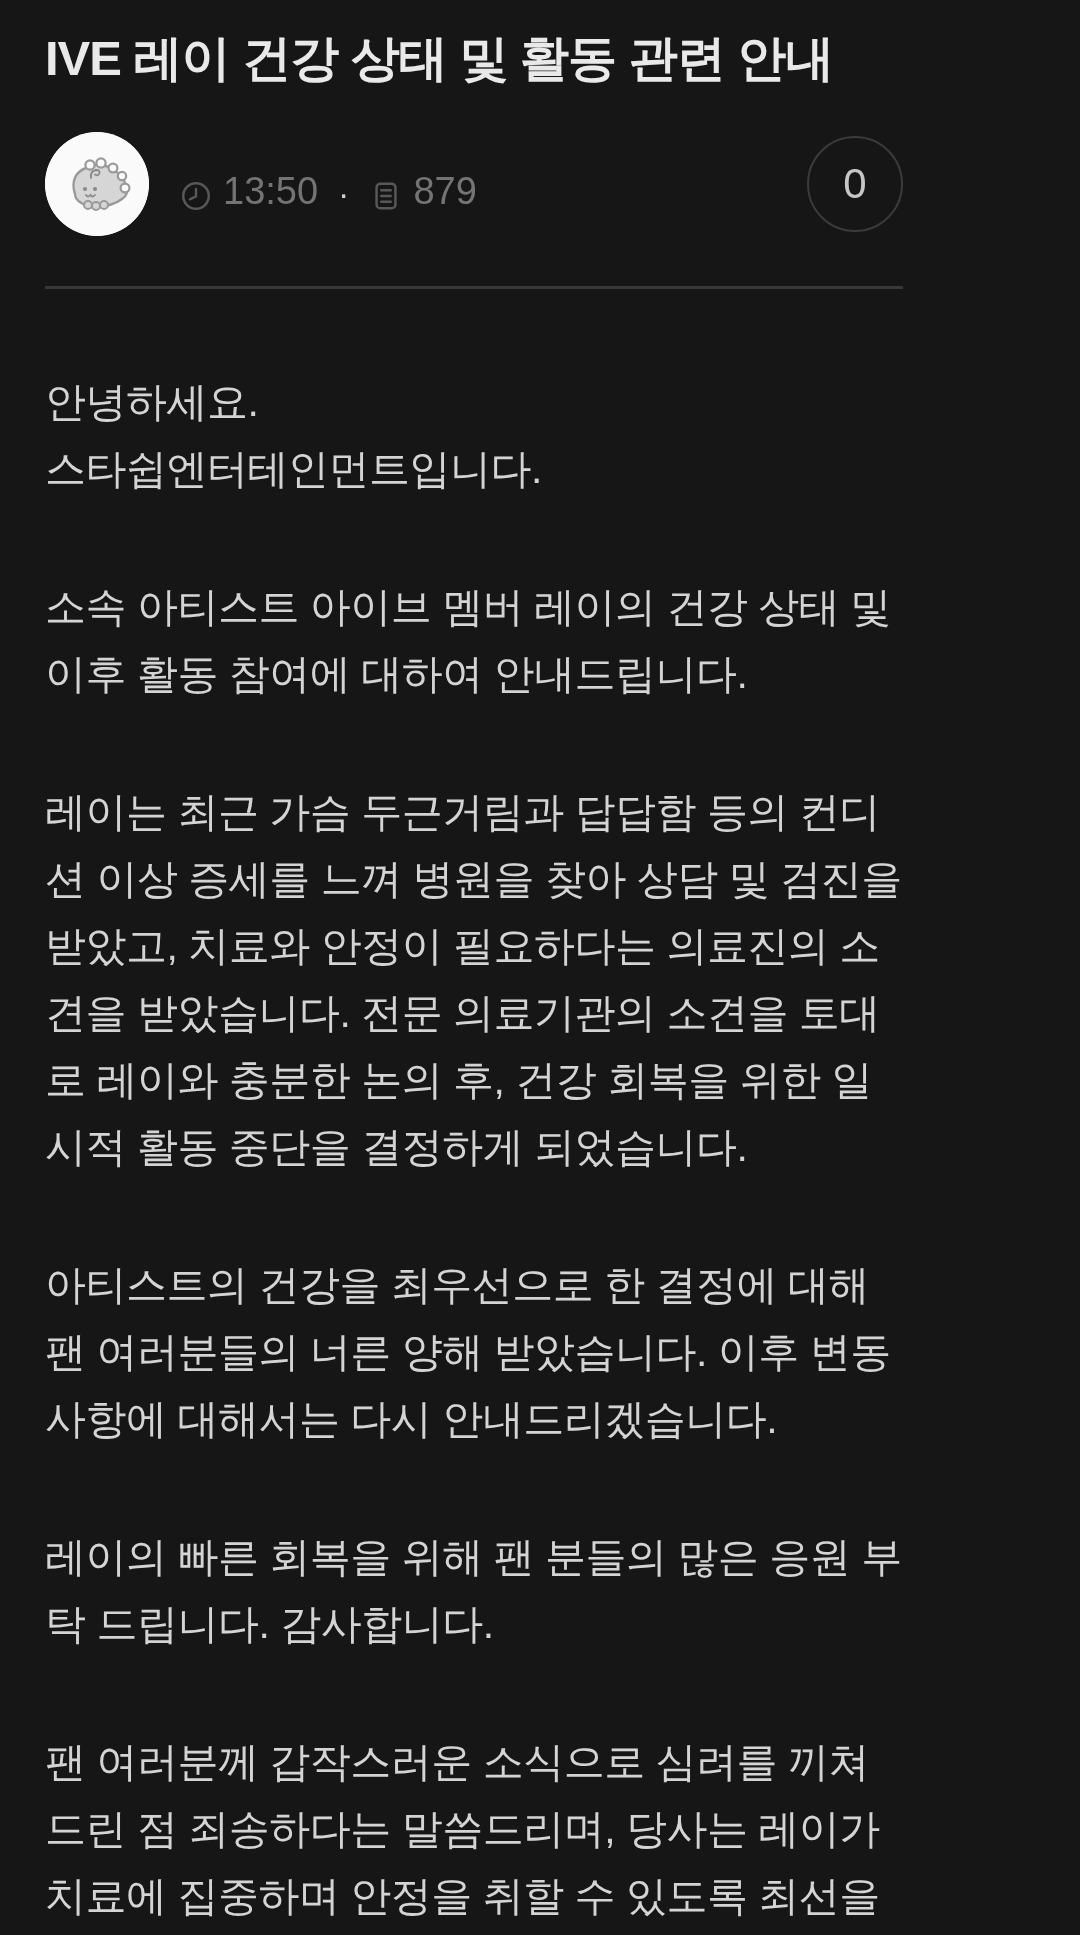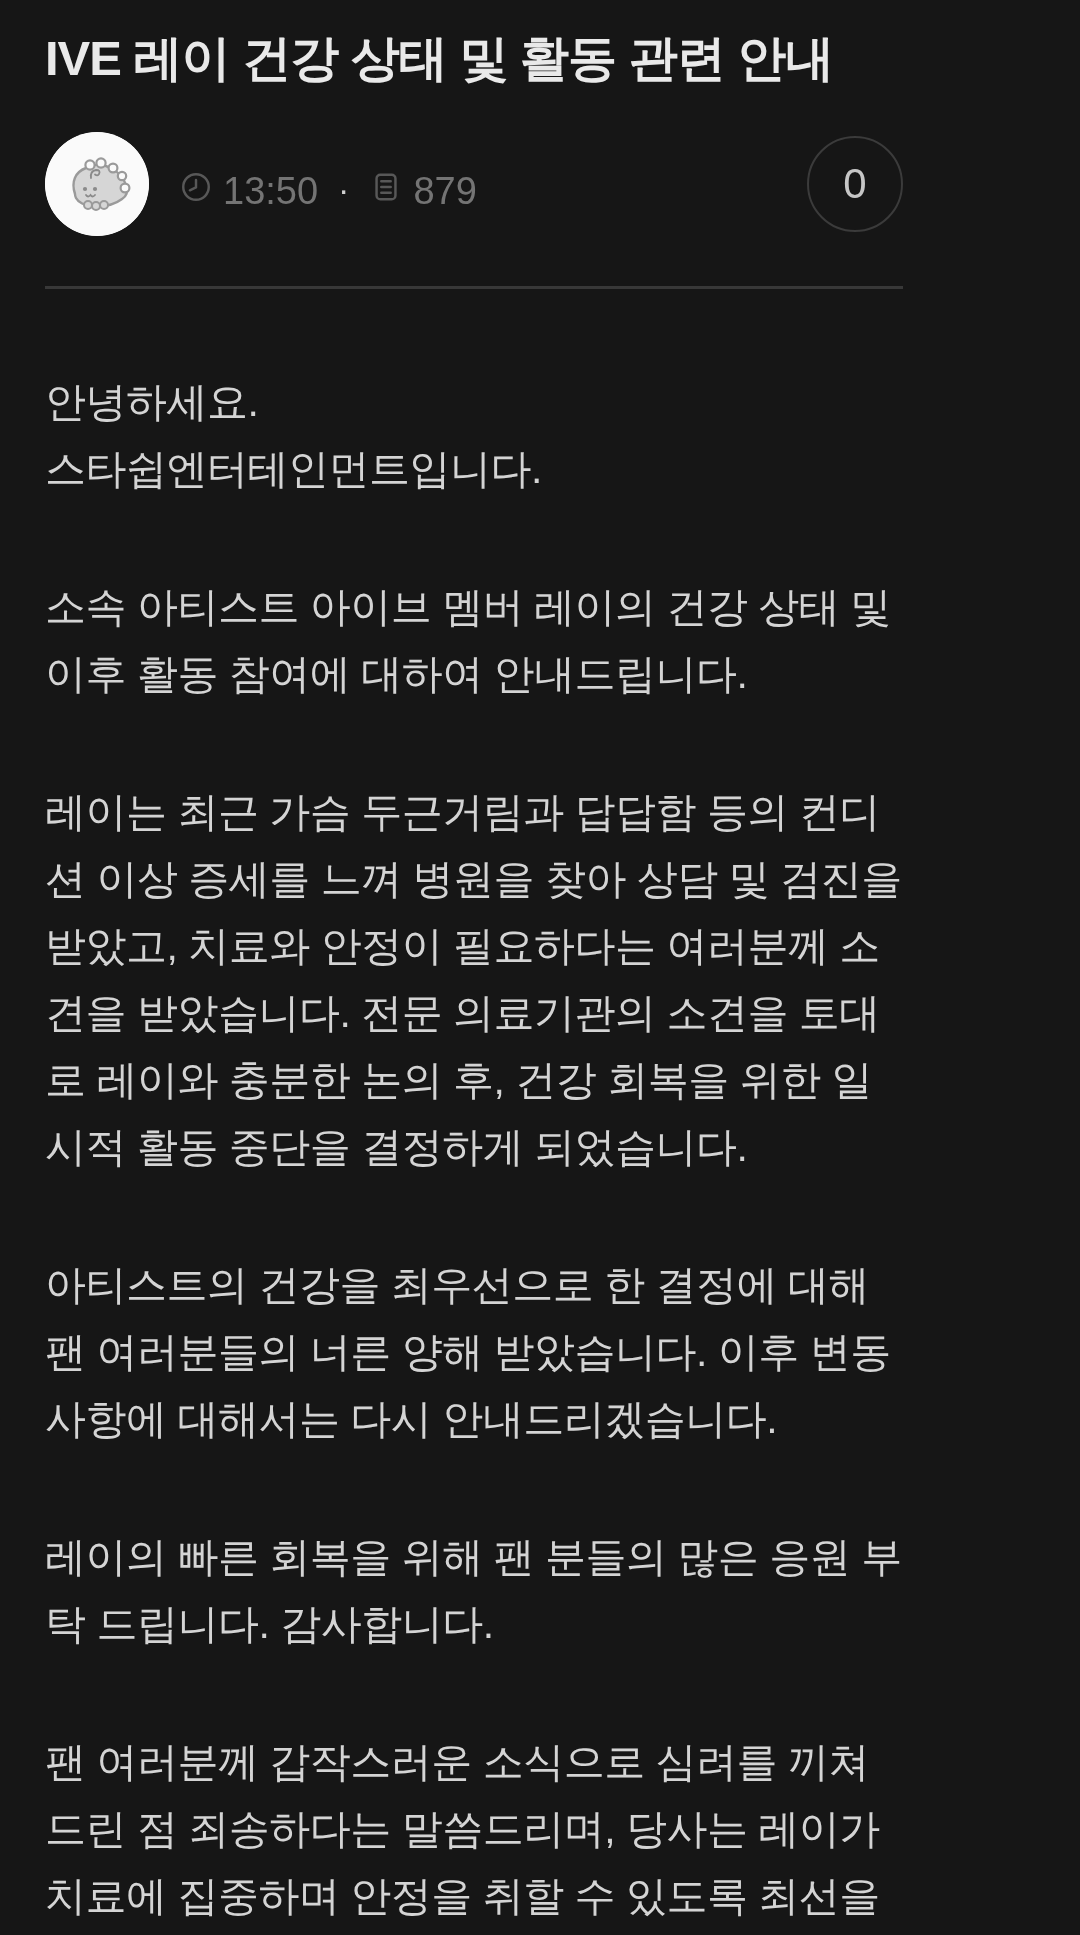--- a/index.html
+++ b/index.html
@@ -40,21 +40,21 @@
   }
   .avatar svg { width: 104px; height: 104px; display: block; }
   .author-info { margin-left: 30px; }
   .author-name {
     font-size: 38px;
     color: #8d8d8d;
     letter-spacing: 0.5px;
   }
   .meta-row {
     display: flex;
-    align-items: flex-start;
+    align-items: flex-end;
     margin-top: 14px;
     color: #747474;
     font-size: 38px;
   }
   .meta-icon { width: 34px; height: 34px; margin-right: 10px; flex: 0 0 auto; }
   .meta-dot { color: #d0d0d0; margin: 0 20px; font-size: 34px; }
   .comment-badge {
     margin-left: auto;
     width: 96px;
     height: 96px;
@@ -144,19 +144,19 @@
       <span>0</span>
     </div>
   </div>
 
   <hr class="divider">
 
   <div class="post-body">
       <p class="body-paragraph">안녕하세요.
 스타쉽엔터테인먼트입니다.</p>
       <p class="body-paragraph">소속 아티스트 아이브 멤버 레이의 건강 상태 및 이후 활동 참여에 대하여 안내드립니다.</p>
-      <p class="body-paragraph">레이는 최근 가슴 두근거림과 답답함 등의 컨디션 이상 증세를 느껴 병원을 찾아 상담 및 검진을 받았고, 치료와 안정이 필요하다는 여러분께 소견을 받았습니다. 전문 의료기관의 소견을 토대로 레이와 충분한 논의 후, 건강 회복을 위한 일시적 활동 중단을 결정하게 되었습니다.</p>
+      <p class="body-paragraph">레이는 최근 가슴 두근거림과 답답함 등의 컨디션 이상 증세를 느껴 병원을 찾아 상담 및 검진을 받았고, 치료와 안정이 필요하다는 의료진의 소견을 받았습니다. 전문 의료기관의 소견을 토대로 레이와 충분한 논의 후, 건강 회복을 위한 일시적 활동 중단을 결정하게 되었습니다.</p>
       <p class="body-paragraph">아티스트의 건강을 최우선으로 한 결정에 대해 팬 여러분들의 너른 양해 받았습니다. 이후 변동 사항에 대해서는 다시 안내드리겠습니다.</p>
       <p class="body-paragraph">레이의 빠른 회복을 위해 팬 분들의 많은 응원 부탁 드립니다. 감사합니다.</p>
       <p class="body-paragraph">팬 여러분께 갑작스러운 소식으로 심려를 끼쳐 드린 점 죄송하다는 말씀드리며, 당사는 레이가 치료에 집중하며 안정을 취할 수 있도록 최선을 다하겠습니다.</p>
     </div>
 
 </div>
 
 </body></html>

